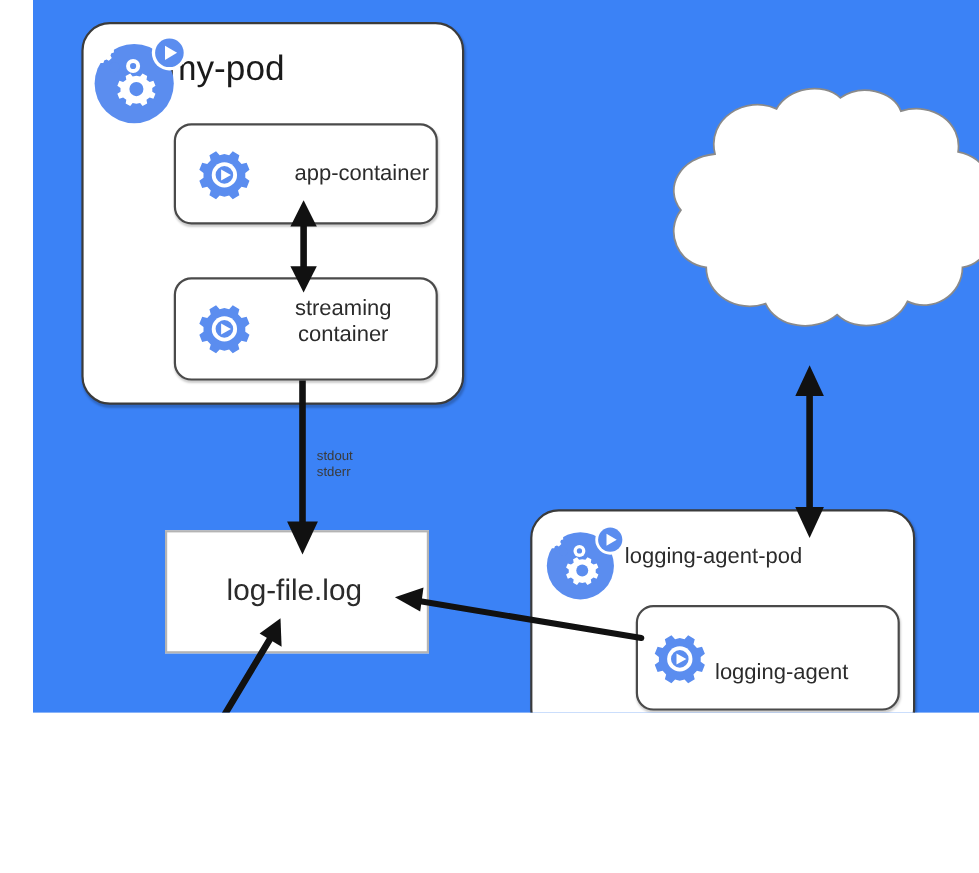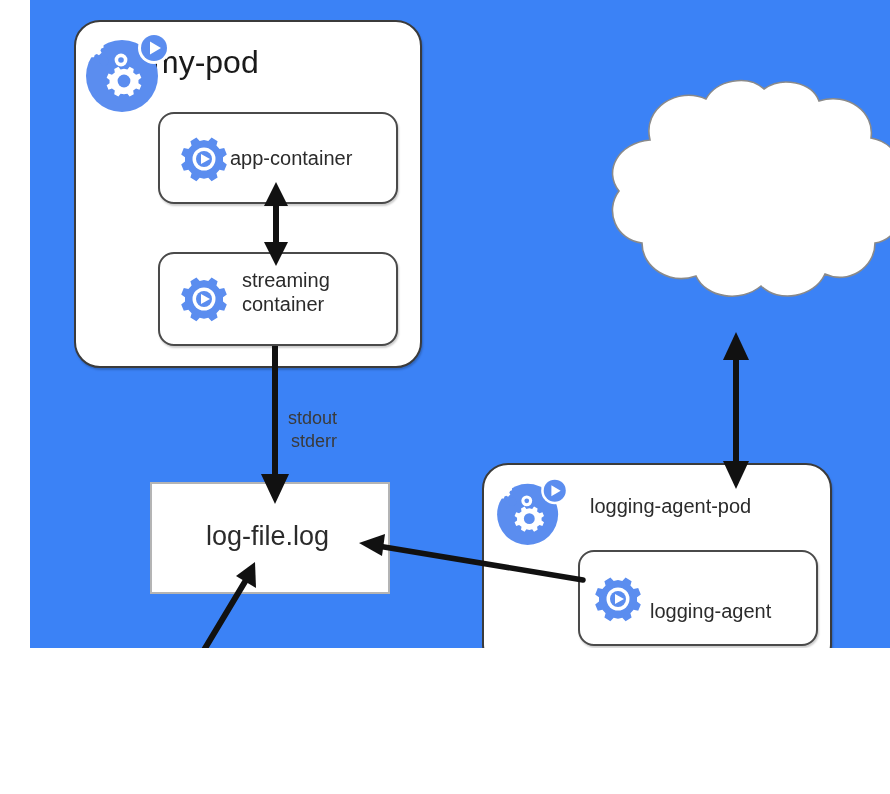--- a/index.html
+++ b/index.html
@@ -53,21 +53,21 @@
     position: absolute;
     color: #2b2b2b;
     font-size: 20px;
     white-space: nowrap;
   }
   .container-label {
     position: absolute;
     color: #2b2b2b;
     font-size: 20px;
     line-height: 1.2;
-    text-align: left;
+    text-align: center;
   }
   .file-label {
     position: absolute;
     color: #2b2b2b;
     font-size: 27px;
     white-space: nowrap;
   }
   .big-label {
     position: absolute;
     color: #1a1a1a;
@@ -78,24 +78,23 @@
     position: absolute;
     color: #1f1f1f;
     font-size: 29px;
     line-height: 1.22;
     text-align: center;
     white-space: pre-line;
   }
   .stream-label {
     position: absolute;
     color: #3a3a3a;
-    font-size: 18px;
+    font-size: 12px;
     line-height: 1.28;
     white-space: pre-line;
-    text-align: right;
   }
 
   
   .layer {
     position: absolute;
     left: 0; top: 0;
     width: 890px; height: 794px;
     overflow: visible;
     pointer-events: none;
   }
@@ -155,21 +154,21 @@
   <div class="node container-box" style="left:128px; top:112px; width:240px; height:92px;"></div>
   <svg class="icon-svg icon-ctr" style="left:148px; top:133px;" width="52" height="52" viewBox="0 0 52 52">
     <path d="M26,2 L30.3,3.1 L33.6,-0.4 L39.6,3.2 L38.4,7.6 L41.6,11 L46.2,10 L48.8,16.4 L45,19.2 L45,23.6
              L48.8,26.4 L46.2,32.8 L41.6,31.8 L38.4,35.2 L39.6,39.6 L33.6,43.2 L30.3,39.7 L26,40.8 L21.7,39.7
              L18.4,43.2 L12.4,39.6 L13.6,35.2 L10.4,31.8 L5.8,32.8 L3.2,26.4 L7,23.6 L7,19.2 L3.2,16.4 L5.8,10
              L10.4,11 L13.6,7.6 L12.4,3.2 L18.4,-0.4 L21.7,3.1 Z" fill="#5b8def" transform="translate(0,5) scale(1.0)"></path>
     <circle cx="26" cy="26" r="11.5" fill="#ffffff"></circle>
     <circle cx="26" cy="26" r="8" fill="#5b8def"></circle>
     <path d="M23 21 L32 26 L23 31 Z" fill="#ffffff"></path>
   </svg>
-  <div class="container-label" style="left:200px; top:146px; width:160px; text-align:left;">app-container</div>
+  <div class="container-label" style="left:200px; top:146px; width:160px; text-align:right;">app-container</div>
 
   <div class="node container-box" style="left:128px; top:252px; width:240px; height:94px;"></div>
   <svg class="icon-svg icon-ctr" style="left:148px; top:273px;" width="52" height="52" viewBox="0 0 52 52">
     <path d="M26,2 L30.3,3.1 L33.6,-0.4 L39.6,3.2 L38.4,7.6 L41.6,11 L46.2,10 L48.8,16.4 L45,19.2 L45,23.6
              L48.8,26.4 L46.2,32.8 L41.6,31.8 L38.4,35.2 L39.6,39.6 L33.6,43.2 L30.3,39.7 L26,40.8 L21.7,39.7
              L18.4,43.2 L12.4,39.6 L13.6,35.2 L10.4,31.8 L5.8,32.8 L3.2,26.4 L7,23.6 L7,19.2 L3.2,16.4 L5.8,10
              L10.4,11 L13.6,7.6 L12.4,3.2 L18.4,-0.4 L21.7,3.1 Z" fill="#5b8def" transform="translate(0,5) scale(1.0)"></path>
     <circle cx="26" cy="26" r="11.5" fill="#ffffff"></circle>
     <circle cx="26" cy="26" r="8" fill="#5b8def"></circle>
     <path d="M23 21 L32 26 L23 31 Z" fill="#ffffff"></path>
@@ -198,21 +197,21 @@
     <circle cx="41" cy="32" r="6.4" fill="#ffffff"></circle>
     <circle cx="41" cy="32" r="2.8" fill="#5b8def"></circle>
     <g transform="translate(44,57)">
       <path d="M0,-19 L4,-18.2 L6.6,-21.5 L11.5,-18.8 L10.8,-14.6 L14.2,-12.2 L18.2,-13.6 L20.4,-8.4 L17,-6 L17,-2 L20.4,0.4 L18.2,5.6 L14.2,4.2 L10.8,6.6 L11.5,10.8 L6.6,13.5 L4,10.2 L0,11 L-4,10.2 L-6.6,13.5 L-11.5,10.8 L-10.8,6.6 L-14.2,4.2 L-18.2,5.6 L-20.4,0.4 L-17,-2 L-17,-6 L-20.4,-8.4 L-18.2,-13.6 L-14.2,-12.2 L-10.8,-14.6 L-11.5,-18.8 L-6.6,-21.5 L-4,-18.2 Z" fill="#ffffff" transform="scale(0.85)"></path>
       <circle cx="0" cy="-4" r="6.4" fill="#5b8def"></circle>
     </g>
     <circle cx="74" cy="20" r="16" fill="#ffffff"></circle>
     <circle cx="74" cy="20" r="13" fill="#5b8def"></circle>
     <path d="M70 13.5 L81 20 L70 26.5 Z" fill="#ffffff"></path>
   </svg>
-  <div class="agent-pod-title" style="left:560px; top:495px;">logging-agent-pod</div>
+  <div class="agent-pod-title" style="left:538px; top:495px;">logging-agent-pod</div>
 
   <div class="node container-box" style="left:548px; top:550px; width:240px; height:96px;"></div>
   <svg class="icon-svg icon-ctr" style="left:562px; top:573px;" width="52" height="52" viewBox="0 0 52 52">
     <path d="M26,2 L30.3,3.1 L33.6,-0.4 L39.6,3.2 L38.4,7.6 L41.6,11 L46.2,10 L48.8,16.4 L45,19.2 L45,23.6
              L48.8,26.4 L46.2,32.8 L41.6,31.8 L38.4,35.2 L39.6,39.6 L33.6,43.2 L30.3,39.7 L26,40.8 L21.7,39.7
              L18.4,43.2 L12.4,39.6 L13.6,35.2 L10.4,31.8 L5.8,32.8 L3.2,26.4 L7,23.6 L7,19.2 L3.2,16.4 L5.8,10
              L10.4,11 L13.6,7.6 L12.4,3.2 L18.4,-0.4 L21.7,3.1 Z" fill="#5b8def" transform="translate(0,5) scale(1.0)"></path>
     <circle cx="26" cy="26" r="11.5" fill="#ffffff"></circle>
     <circle cx="26" cy="26" r="8" fill="#5b8def"></circle>
     <path d="M23 21 L32 26 L23 31 Z" fill="#ffffff"></path>

